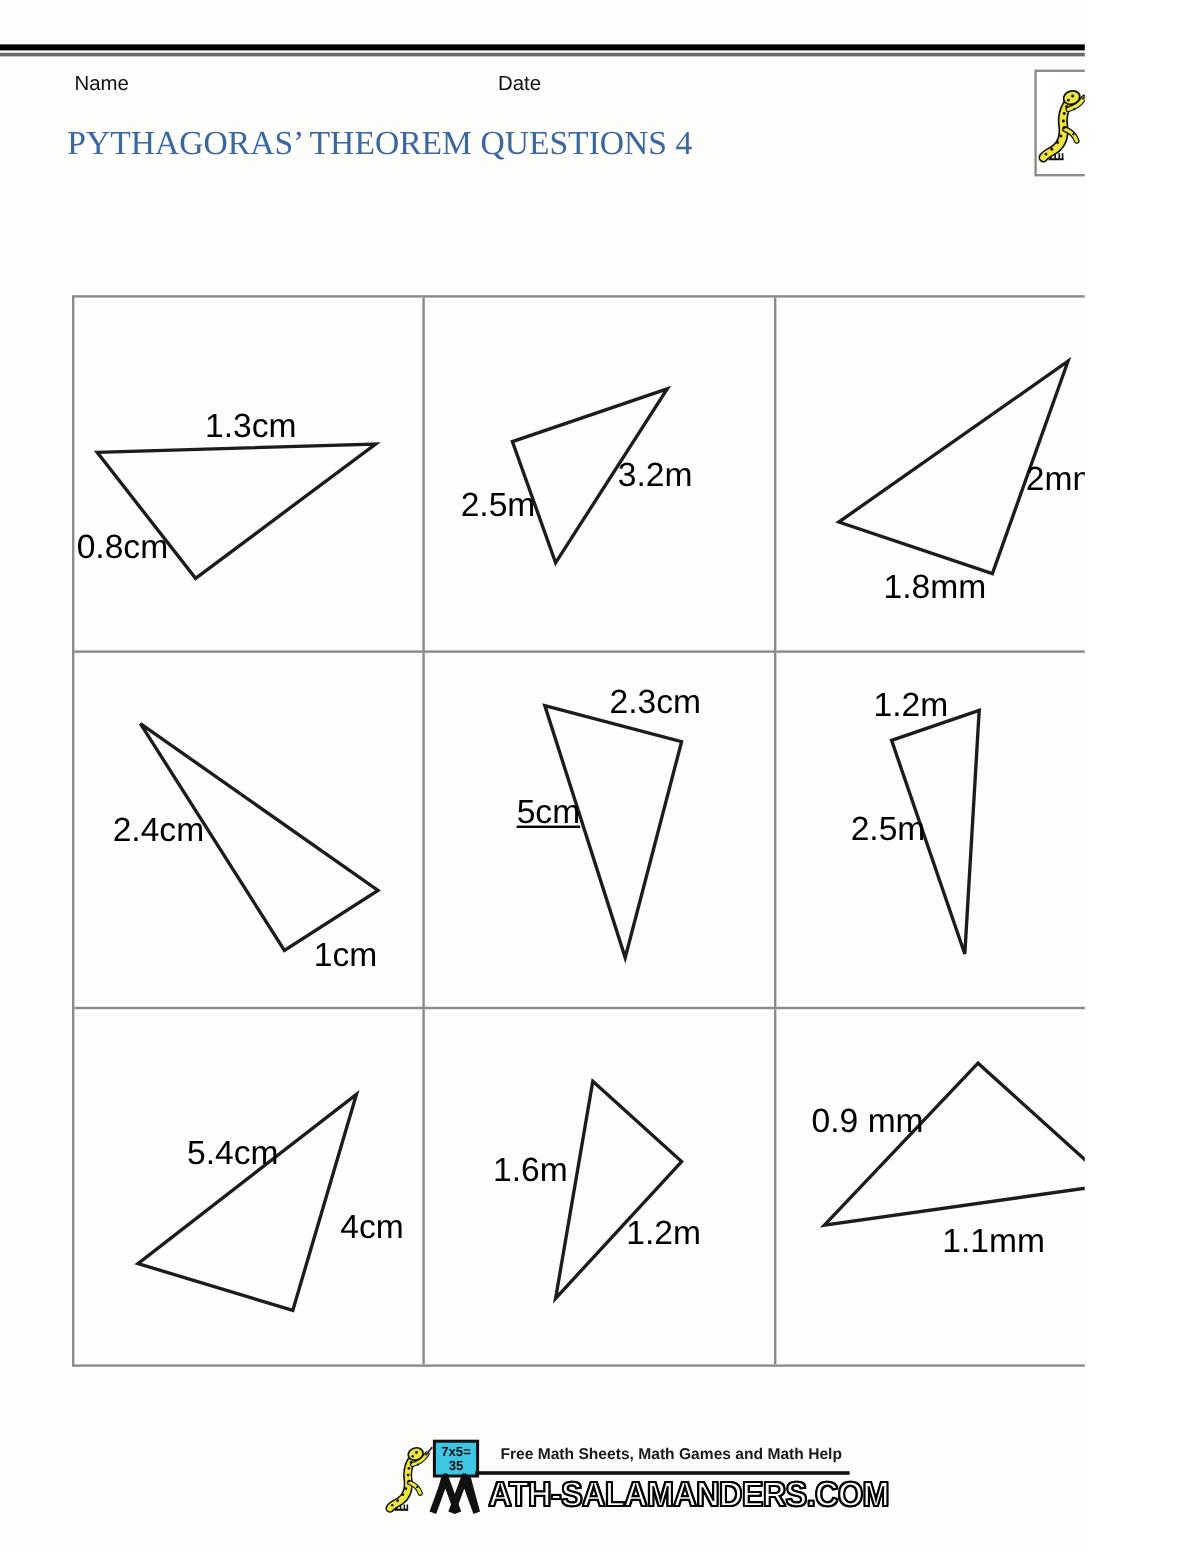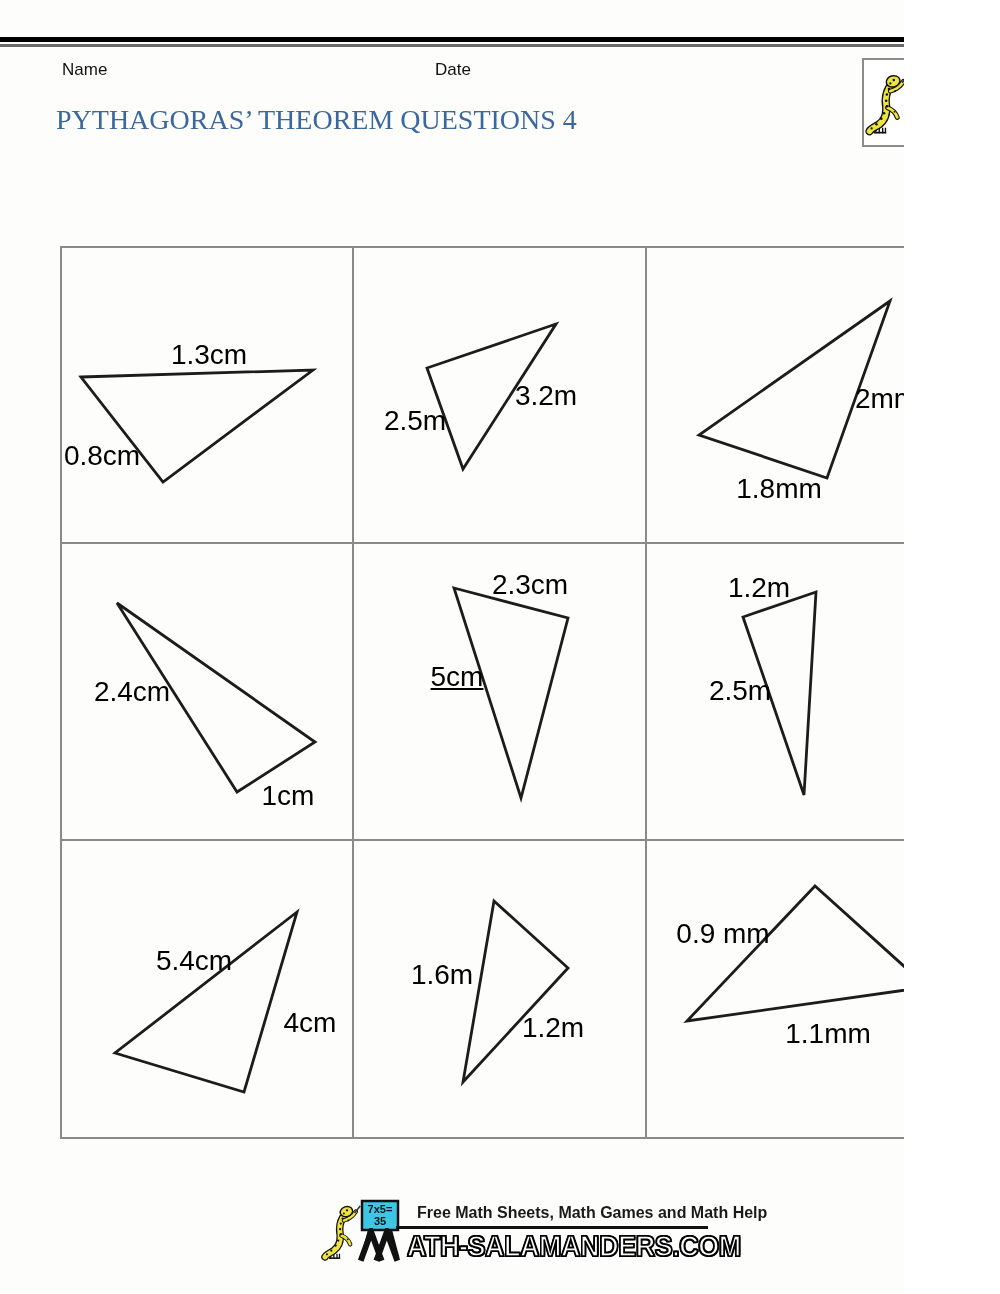--- a/index.html
+++ b/index.html
@@ -4,21 +4,21 @@
 <style>
   html,body{margin:0;padding:0;background:#fff;}
   .page{position:relative;width:904px;height:1294px;background:#fdfdfb;
         font-family:"Liberation Sans",sans-serif;overflow:hidden;}
 
   
   .rule-black{position:absolute;left:0;top:37px;width:1000px;height:5px;background:#000;}
   .rule-gray{position:absolute;left:0;top:44px;width:1000px;height:3px;background:#6a6a6a;}
 
   .name-label{position:absolute;left:62px;top:60px;font-size:17px;color:#111;}
-  .date-label{position:absolute;left:435px;top:60px;font-size:17px;color:#111;}
+  .date-label{position:absolute;left:415px;top:60px;font-size:17px;color:#111;}
 
   .level-badge{position:absolute;left:862px;top:58px;width:101px;height:89px;
                border:2px solid #8c8c8c;background:#fff;box-sizing:border-box;}
 
   .page-title{position:absolute;left:56px;top:104px;width:760px;
               font-family:"Liberation Serif",serif;font-size:28px;color:#39679E;
               letter-spacing:0px;white-space:nowrap;}
 
   .instructions{position:absolute;left:60px;top:160px;width:900px;
                 font-size:21.5px;color:#151515;line-height:37px;}
@@ -31,21 +31,21 @@
   .cell:nth-child(n+7){border-bottom:none;}
 
   .triangle-layer{position:absolute;left:0;top:0;width:1000px;height:1294px;pointer-events:none;}
   .tri{fill:none;stroke:#1c1c1c;stroke-width:2.8px;stroke-linejoin:miter;}
 
   .side-label{position:absolute;transform:translate(-50%,-50%);
               font-size:28px;color:#000;white-space:nowrap;}
 
   
   .footer{position:absolute;left:320px;top:1198px;width:400px;height:80px;}
-  .footer-tagline{position:absolute;left:97px;top:6px;font-size:16px;font-weight:bold;color:#1a1a1a;white-space:nowrap;}
+  .footer-tagline{position:absolute;left:97px;top:6px;font-size:13px;font-weight:bold;color:#1a1a1a;white-space:nowrap;}
   .footer-rule{position:absolute;left:76px;top:28px;width:312px;height:3px;background:#111;}
   .footer-brand{position:absolute;left:87px;top:32px;font-size:29px;font-weight:bold;
                 color:#fff;-webkit-text-stroke:1.7px #000;
                 text-shadow:1px 1px 0 #000,-1px -1px 0 #000,1px -1px 0 #000,-1px 1px 0 #000;
                 letter-spacing:-0.5px;transform:scaleX(0.93);transform-origin:left top;white-space:nowrap;}
   .fig{position:absolute;}
   .board-text{font-family:"Liberation Sans",sans-serif;font-weight:bold;fill:#111;}
 </style>
 </head>
 <body>
@@ -134,21 +134,21 @@
     </svg>
   <div>
       <div class="side-label" style="left: 209px; top: 355px;">1.3cm</div>
       <div class="side-label" style="left: 102px; top: 456px;">0.8cm</div>
       <div class="side-label" style="left: 546px; top: 396px;">3.2m</div>
       <div class="side-label" style="left: 415px; top: 421px;">2.5m</div>
       <div class="side-label" style="left: 886px; top: 399px;">2mm</div>
       <div class="side-label" style="left: 779px; top: 489px;">1.8mm</div>
       <div class="side-label" style="left: 132px; top: 692px;">2.4cm</div>
       <div class="side-label" style="left: 288px; top: 796px;">1cm</div>
-      <div class="side-label" style="left: 530px; top: 585px;">2.3cm</div>
+      <div class="side-label" style="left: 546px; top: 585px;">2.3cm</div>
       <div class="side-label" style="left: 457px; top: 677px; text-decoration: underline;">5cm</div>
       <div class="side-label" style="left: 759px; top: 588px;">1.2m</div>
       <div class="side-label" style="left: 740px; top: 691px;">2.5m</div>
       <div class="side-label" style="left: 194px; top: 961px;">5.4cm</div>
       <div class="side-label" style="left: 310px; top: 1023px;">4cm</div>
       <div class="side-label" style="left: 442px; top: 975px;">1.6m</div>
       <div class="side-label" style="left: 553px; top: 1028px;">1.2m</div>
       <div class="side-label" style="left: 723px; top: 934px;">0.9 mm</div>
       <div class="side-label" style="left: 828px; top: 1034px;">1.1mm</div>
     </div>

